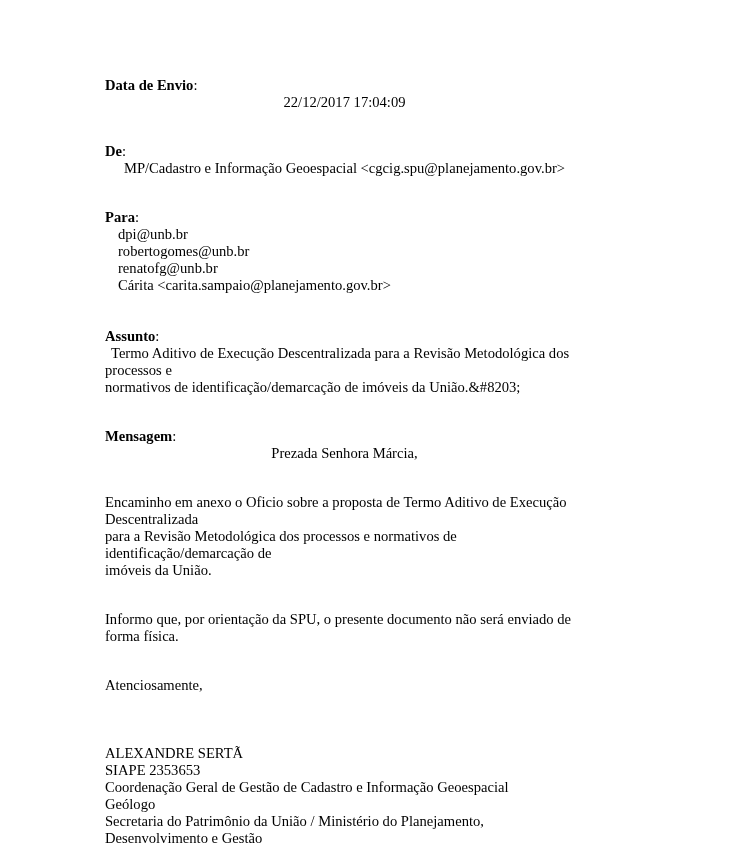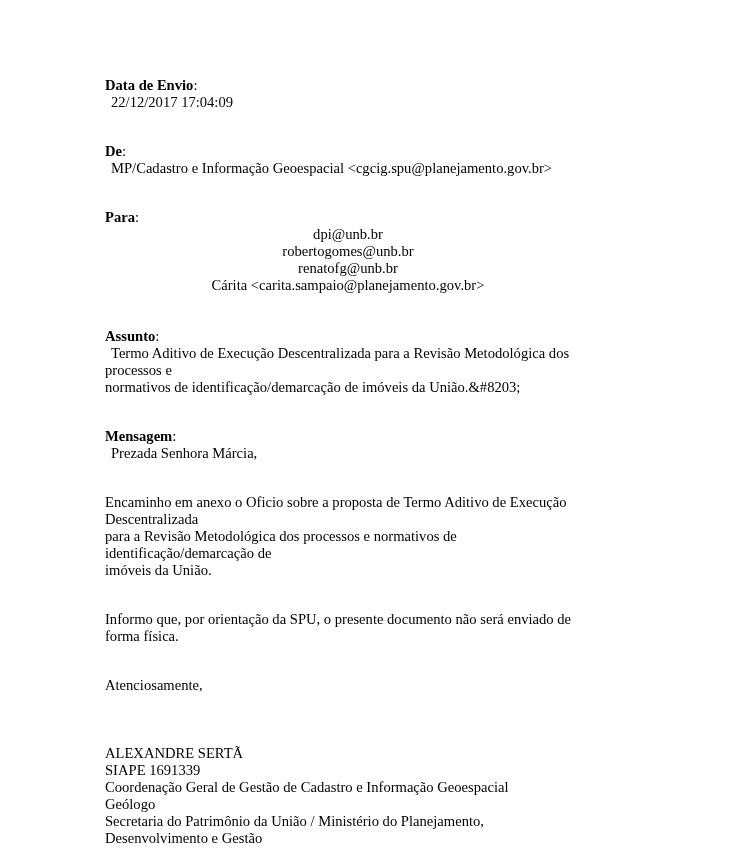--- a/index.html
+++ b/index.html
@@ -20,22 +20,22 @@
     font-size: 14.6px;
     line-height: 17px;
     color: #000000;
   }
   .sec { margin: 0; }
   .g1 { margin-top: 32px; }  
   .g2 { margin-top: 34px; }  
   .g3 { margin-top: 51px; }  
   .b  { font-weight: bold; }
   .line { white-space: normal; }
-  .sp  { padding-left: 6px; }   
-  .ind { padding-left: 13px; text-align: center; }  
+  .sp  { padding-left: 6px; text-align: center; }   
+  .ind { padding-left: 13px; }  
   .subj-first { text-indent: 6px; }
   .att {
     text-decoration: underline;
     color: #8b5cf6;
     cursor: pointer;
   }
 </style>
 </head>
 <body>
 
@@ -78,21 +78,21 @@
     <div class="g1">
       <div class="line">Informo que, por orientação da SPU, o presente documento não será enviado de forma física.</div>
     </div>
 
     <div class="g1">
       <div class="line">Atenciosamente,</div>
     </div>
 
     <div class="g3">
       <div class="line">ALEXANDRE SERTÃ</div>
-      <div class="line">SIAPE 1691339</div>
+      <div class="line">SIAPE 2353653</div>
       <div class="line">Coordenação Geral de Gestão de Cadastro e Informação Geoespacial</div>
       <div class="line">Geólogo</div>
       <div class="line">Secretaria do Patrimônio da União / Ministério do Planejamento, Desenvolvimento e Gestão</div>
     </div>
   </section>
 
   <section class="sec g2">
     <div class="line"><span class="b">Anexos</span><span>:</span></div>
     <div class="line ind"><a class="att">Oficio_5177423.pdf</a></div>
   </section>

